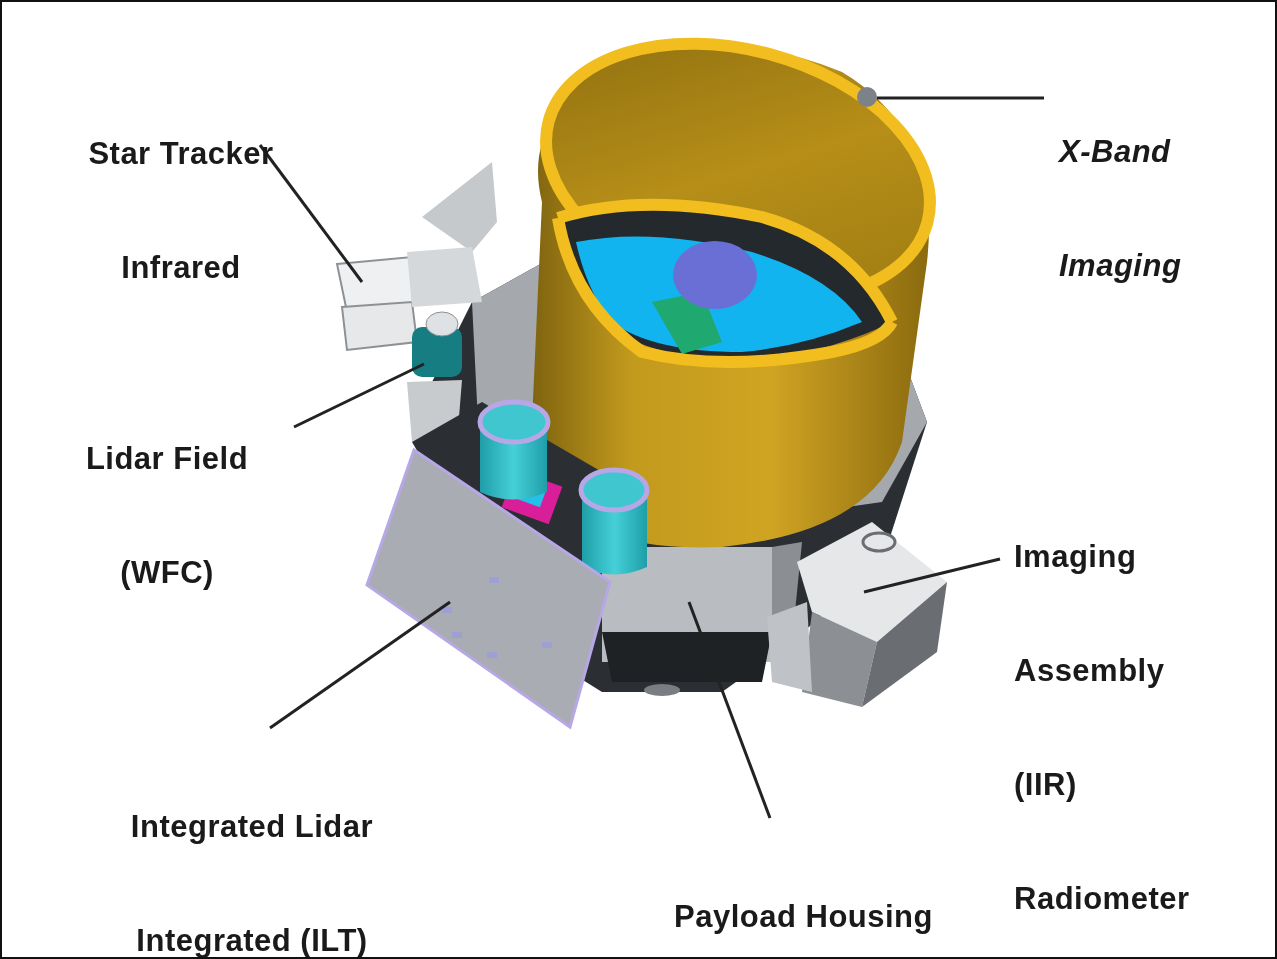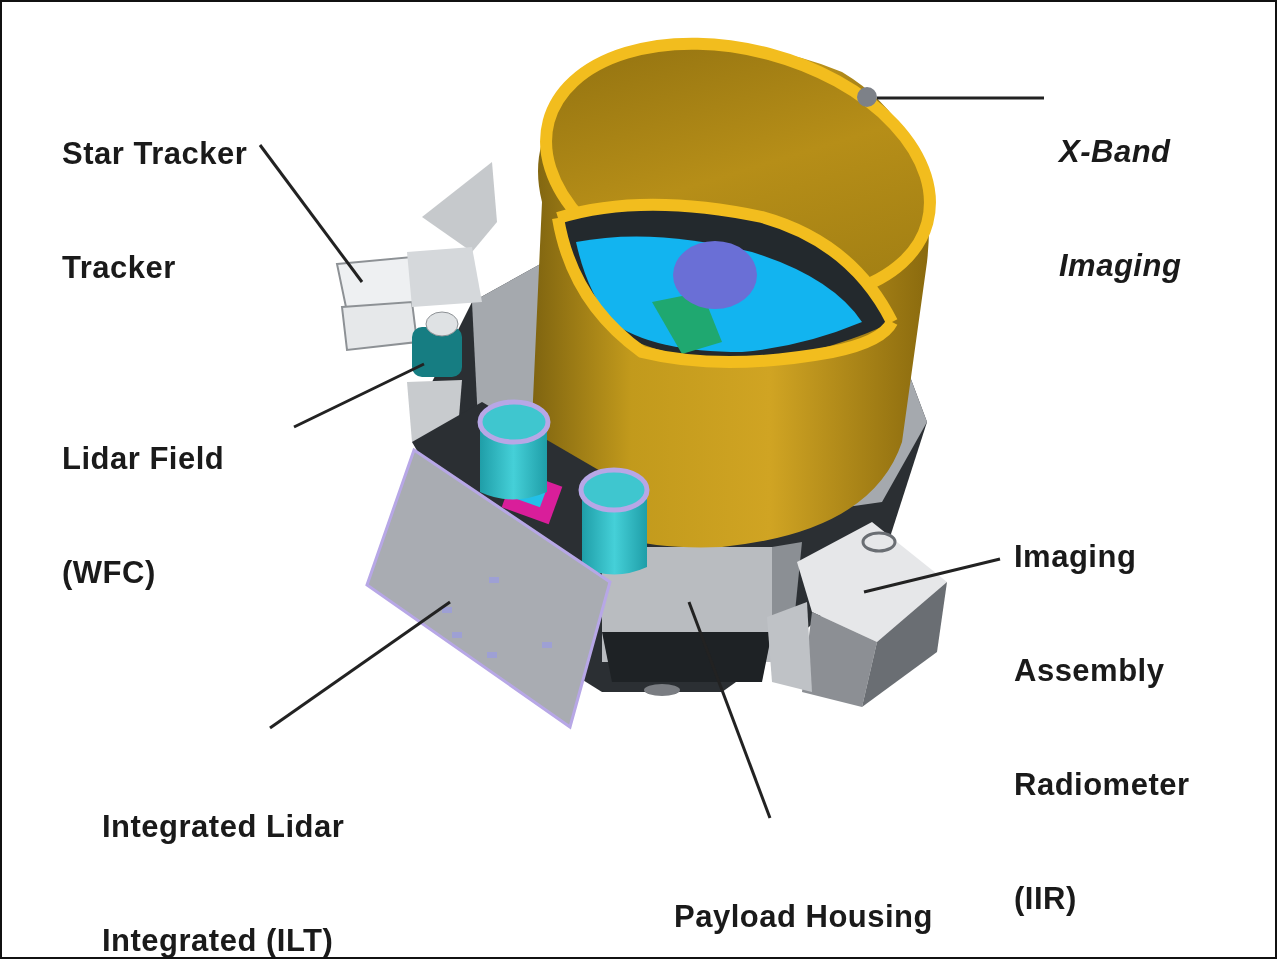--- a/index.html
+++ b/index.html
@@ -16,21 +16,21 @@
     position: absolute;
     font-family: "Liberation Sans", sans-serif;
     font-weight: bold;
     font-size: 31px;
     line-height: 38px;
     color: #1a1a1a;
     white-space: pre;
     letter-spacing: 0.5px;
   }
   .label span { display: block; }
-  .right { text-align: left; }
+  .right { text-align: center; }
 </style>
 </head>
 <body>
 
 <div class="frame">
 
   <svg class="art" width="1277" height="959" viewBox="0 0 1277 959">
     <defs>
       <linearGradient id="gold" x1="0" x2="1" y1="0" y2="0">
         <stop offset="0" stop-color="#7f6410"></stop>
@@ -117,38 +117,38 @@
       <line x1="875" y1="96" x2="1042" y2="96"></line>
       <line x1="292" y1="425" x2="422" y2="362"></line>
       <line x1="998" y1="557" x2="862" y2="590"></line>
       <line x1="268" y1="726" x2="448" y2="600"></line>
       <line x1="768" y1="816" x2="687" y2="600"></line>
     </g>
   </svg>
 
   <div class="label right" style="left:60px; top:57px; width:238px;">
     <span>Star Tracker</span>
-    <span>Tracker</span>
+    <span>Infrared</span>
   </div>
 
   <div class="label" style="left:1057px; top:55px;font-style:italic;">
     <span>X-Band</span>
     <span>Imaging</span>
   </div>
 
   <div class="label right" style="left:60px; top:362px; width:210px;">
     <span>Lidar Field</span>
     <span>(WFC)</span>
   </div>
 
   <div class="label" style="left:1012px; top:460px;">
     <span>Imaging</span>
     <span>Assembly</span>
+    <span>(IIR)</span>
     <span>Radiometer</span>
-    <span>(IIR)</span>
   </div>
 
   <div class="label right" style="left:100px; top:730px; width:300px;">
     <span>Integrated Lidar</span>
     <span>Integrated (ILT)</span>
   </div>
 
   <div class="label" style="left:672px; top:820px;">
     <span>Payload Housing</span>
     

